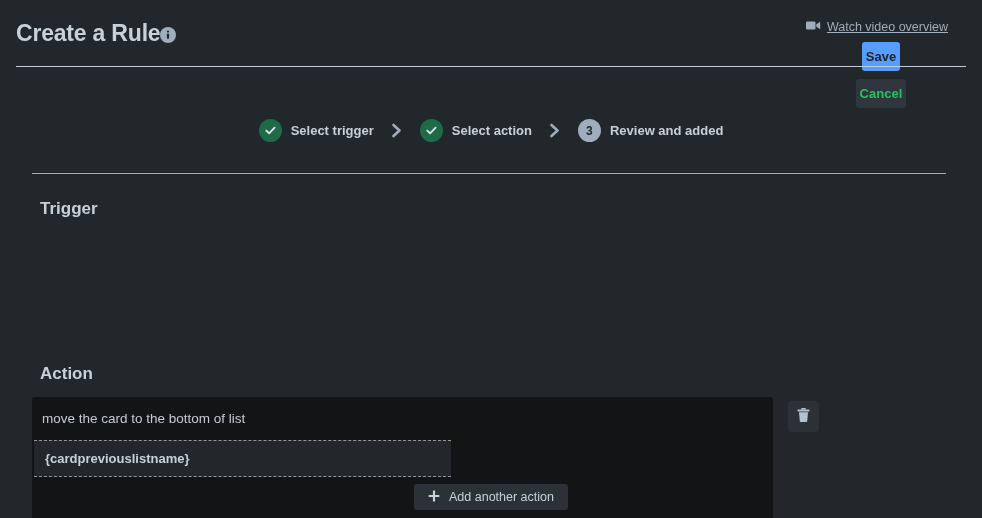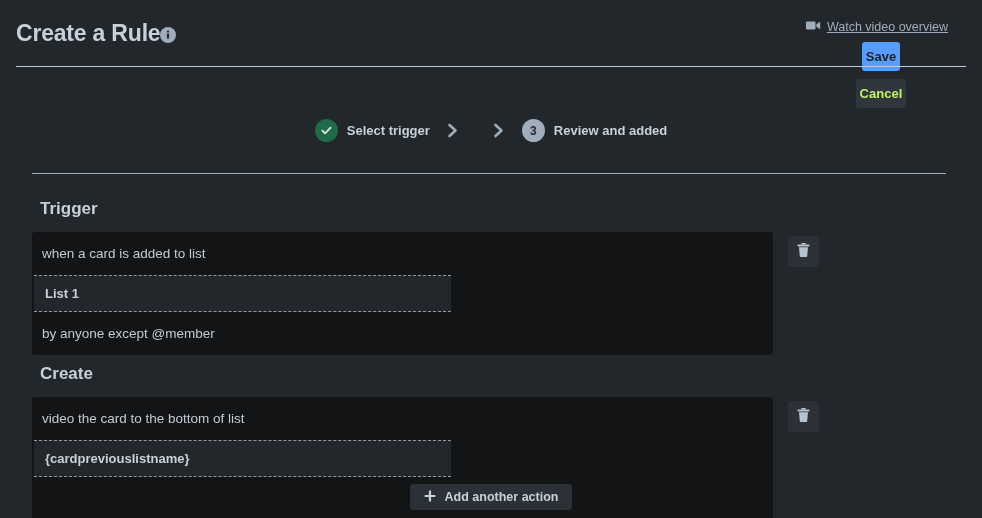--- a/index.html
+++ b/index.html
@@ -43,21 +43,21 @@
   .watch-label { text-decoration: underline; }
   .video-icon { display: block; }
   .btn {
     height: 29px; border: none; border-radius: 3px;
     font-size: 13px; font-weight: bold;
     font-family: "Liberation Sans", sans-serif;
     cursor: pointer; padding: 0 4px;
     display: inline-flex; align-items: center; justify-content: center;
   }
   .btn-save { background: #579dff; color: #1d2125; }
-  .btn-cancel { background: #2f363d; color: #bef264; }
+  .btn-cancel { background: #2f363d; color: #22c55e; }
 
   .rule-hr {
     position: absolute; left: 16px; top: 66px; width: 950px;
     height: 1px; background: #c3ccd6;
   }
 
   
   .stepper {
     position: absolute; left: 0; top: 119px; width: 982px;
     display: flex; align-items: center; justify-content: center; gap: 0;
@@ -110,21 +110,21 @@
 
   
   .add-action-wrap {
     position: absolute; left: 0; top: 484px; width: 982px;
     display: flex; justify-content: center;
   }
   .add-action-btn {
     background: #2b3137; border: none; border-radius: 3px;
     height: 26px; padding: 0 14px;
     display: inline-flex; align-items: center; gap: 9px;
-    color: #c7d1db; font-size: 12.5px; font-weight: bold;
+    color: #c7d1db; font-size: 12.5px; font-weight: normal;
     font-family: "Liberation Sans", sans-serif; cursor: pointer;
   }
   .plus-icon { display: block; }
 </style>
 </head>
 <body>
 
 <div class="page">
 
   <div class="header">
@@ -166,75 +166,67 @@
       </span>
       <span class="step-label">Select trigger</span>
     </div>
 
     <span class="step-sep">
       <svg width="12" height="15" viewBox="0 0 12 15" aria-hidden="true">
         <path d="M2.5 2 L8.5 7.5 L2.5 13" stroke="#9fadbc" stroke-width="2.6" fill="none" stroke-linecap="round" stroke-linejoin="round"></path>
       </svg>
     </span>
 
+    <div class="step">
+      <span class="step-circle done">
+        <svg width="13" height="13" viewBox="0 0 13 13" aria-hidden="true">
+          <path d="M2.3 6.6 L5.1 9.3 L10.6 3.7" stroke="#dbe2ea" stroke-width="1.9" fill="none" stroke-linecap="round" stroke-linejoin="round"></path>
+        </svg>
+      </span>
+      <span class="step-label">Select action</span>
+    </div>
 
     <span class="step-sep">
       <svg width="12" height="15" viewBox="0 0 12 15" aria-hidden="true">
         <path d="M2.5 2 L8.5 7.5 L2.5 13" stroke="#9fadbc" stroke-width="2.6" fill="none" stroke-linecap="round" stroke-linejoin="round"></path>
       </svg>
     </span>
 
     <div class="step">
       <span class="step-circle current">
         <span class="step-num">3</span>
       </span>
       <span class="step-label">Review and added</span>
     </div>
   </div>
 
   <div class="stepper-hr"></div>
 
   <div class="section-title" style="top:199px">Trigger</div>
 
-  <div class="rule-row" style="left:32px; top:232px">
+
+  <div class="section-title" style="top:364px">Action</div>
+
+  <div class="rule-row" style="left:32px; top:397px">
     <div class="rule-card">
-      <div class="rule-line">when a card is added to list</div>
-      <div class="rule-field">List 1</div>
-      <div class="rule-line">by anyone except @member</div>
+      <div class="rule-line">move the card to the bottom of list</div>
+      <div class="rule-field">{cardpreviouslistname}</div>
+      <div class="rule-line">&nbsp;</div>
     </div>
     <button class="trash-btn">
       <span>
         <svg width="15" height="16" viewBox="0 0 15 16" aria-hidden="true">
           <rect x="1.5" y="2.6" width="12" height="1.8" rx="0.6" fill="#b6c2cf"></rect>
           <rect x="5.2" y="0.9" width="4.6" height="1.6" rx="0.6" fill="#b6c2cf"></rect>
           <path d="M3 5.2 H12 L11.2 14.3 A0.9 0.9 0 0 1 10.3 15.1 H4.7 A0.9 0.9 0 0 1 3.8 14.3 Z" fill="#b6c2cf"></path>
         </svg>
       </span>
     </button>
   </div>
 
-  <div class="section-title" style="top:364px">Create</div>
-
-  <div class="rule-row" style="left:32px; top:397px">
-    <div class="rule-card">
-      <div class="rule-line">video the card to the bottom of list</div>
-      <div class="rule-field">{cardpreviouslistname}</div>
-      <div class="rule-line">&nbsp;</div>
-    </div>
-    <button class="trash-btn">
-      <span>
-        <svg width="15" height="16" viewBox="0 0 15 16" aria-hidden="true">
-          <rect x="1.5" y="2.6" width="12" height="1.8" rx="0.6" fill="#b6c2cf"></rect>
-          <rect x="5.2" y="0.9" width="4.6" height="1.6" rx="0.6" fill="#b6c2cf"></rect>
-          <path d="M3 5.2 H12 L11.2 14.3 A0.9 0.9 0 0 1 10.3 15.1 H4.7 A0.9 0.9 0 0 1 3.8 14.3 Z" fill="#b6c2cf"></path>
-        </svg>
-      </span>
-    </button>
-  </div>
-
   <div class="add-action-wrap">
     <button class="add-action-btn">
       <span class="plus-icon">
         <svg width="12" height="12" viewBox="0 0 12 12" aria-hidden="true">
           <rect x="4.9" y="0.6" width="2.2" height="10.8" rx="0.5" fill="#c7d1db"></rect>
           <rect x="0.6" y="4.9" width="10.8" height="2.2" rx="0.5" fill="#c7d1db"></rect>
         </svg>
       </span>
       <span>Add another action</span>
     </button>

